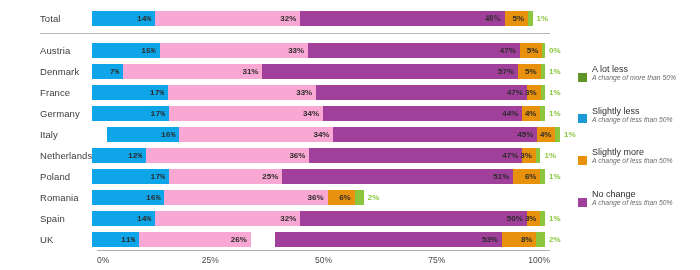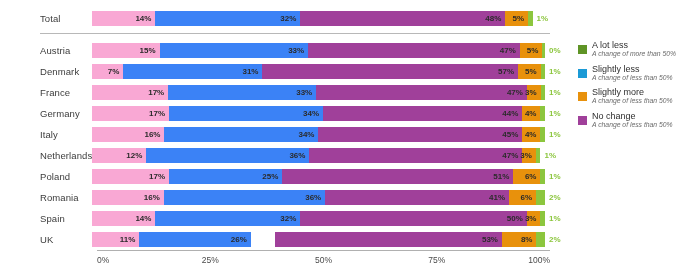--- a/index.html
+++ b/index.html
@@ -49,22 +49,22 @@
     align-items:center;
     justify-content:flex-end;
     box-sizing:border-box;
     padding-right:4px;
     font-size:8px;
     font-weight:bold;
     color:#2b2b2b;
     white-space:nowrap;
     overflow:visible;
   }
-  .seg.s0{background:#f9a8d4;}
-  .seg.s1{background:#3b82f6;}
+  .seg.s0{background:#0ea5e9;font-family:Liberation Mono, monospace;}
+  .seg.s1{background:#f9a8d4;}
   .seg.s2{background:#a0409a;}
   .seg.s3{background:#e8910c;}
   .seg.s4{background:#8cc63e;padding-right:0;}
   .seg.s4 .outside{
     position:absolute;
     left:100%;
     margin-left:4px;
     color:#8cc63e;
     font-size:8px;
     font-weight:bold;
@@ -107,22 +107,23 @@
 
   
   .legend{
     position:absolute;
     left:578px;
     top:40px;
     width:122px;
   }
   .legend-item{
     display:flex;
-    align-items:center;
+    align-items:flex-end;
     margin-bottom:6px;
+    margin-top:24px;
   }
   .swatch{
     width:9px;height:9px;
     flex:0 0 9px;
     margin-top:1px;
     margin-right:5px;
   }
   .legend-text{line-height:1.12;}
   .legend-title{
     font-size:9px;
@@ -146,21 +147,21 @@
   <div id="rows">
       <div class="row" style="top: 9px;">
         <div class="row-label">Total</div>
         <div class="bar">
           <div class="seg s0" style="width: 63.42px;">
             <span>14%</span>
           </div>
           <div class="seg s1" style="width: 144.96px;">
             <span>32%</span>
           </div>
-          <div class="seg s2" style="width: 205px;">
+          <div class="seg s2" style="width: 205px; font-family: Liberation Serif, serif;">
             <span>48%</span>
           </div>
           <div class="seg s3" style="width: 22.65px;">
             <span>5%</span>
           </div>
           <div class="seg s4" style="width: 4.53px;">
             <span class="outside">1%</span>
           </div>
         </div>
       </div>
@@ -237,21 +238,21 @@
             <span>44%</span>
           </div>
           <div class="seg s3" style="width: 18.12px;">
             <span>4%</span>
           </div>
           <div class="seg s4" style="width: 4.53px;">
             <span class="outside">1%</span>
           </div>
         </div>
       </div>
-      <div class="row" style="top: 125px;">
+      <div class="row" style="top: 125px; justify-content: space-between;">
         <div class="row-label">Italy</div>
         <div class="bar">
           <div class="seg s0" style="width: 72.48px;">
             <span>16%</span>
           </div>
           <div class="seg s1" style="width: 154.02px;">
             <span>34%</span>
           </div>
           <div class="seg s2" style="width: 203.85px;">
             <span>45%</span>
@@ -305,23 +306,20 @@
         </div>
       </div>
       <div class="row" style="top: 188px;">
         <div class="row-label">Romania</div>
         <div class="bar">
           <div class="seg s0" style="width: 72.48px;">
             <span>16%</span>
           </div>
           <div class="seg s1" style="width: 163.08px;">
             <span>36%</span>
-          </div>
-          <div class="seg s2" style="width: 185.73px;">
-            <span>41%</span>
           </div>
           <div class="seg s3" style="width: 27.18px;">
             <span>6%</span>
           </div>
           <div class="seg s4" style="width: 9.06px;">
             <span class="outside">2%</span>
           </div>
         </div>
       </div>
       <div class="row" style="top: 209px;">

